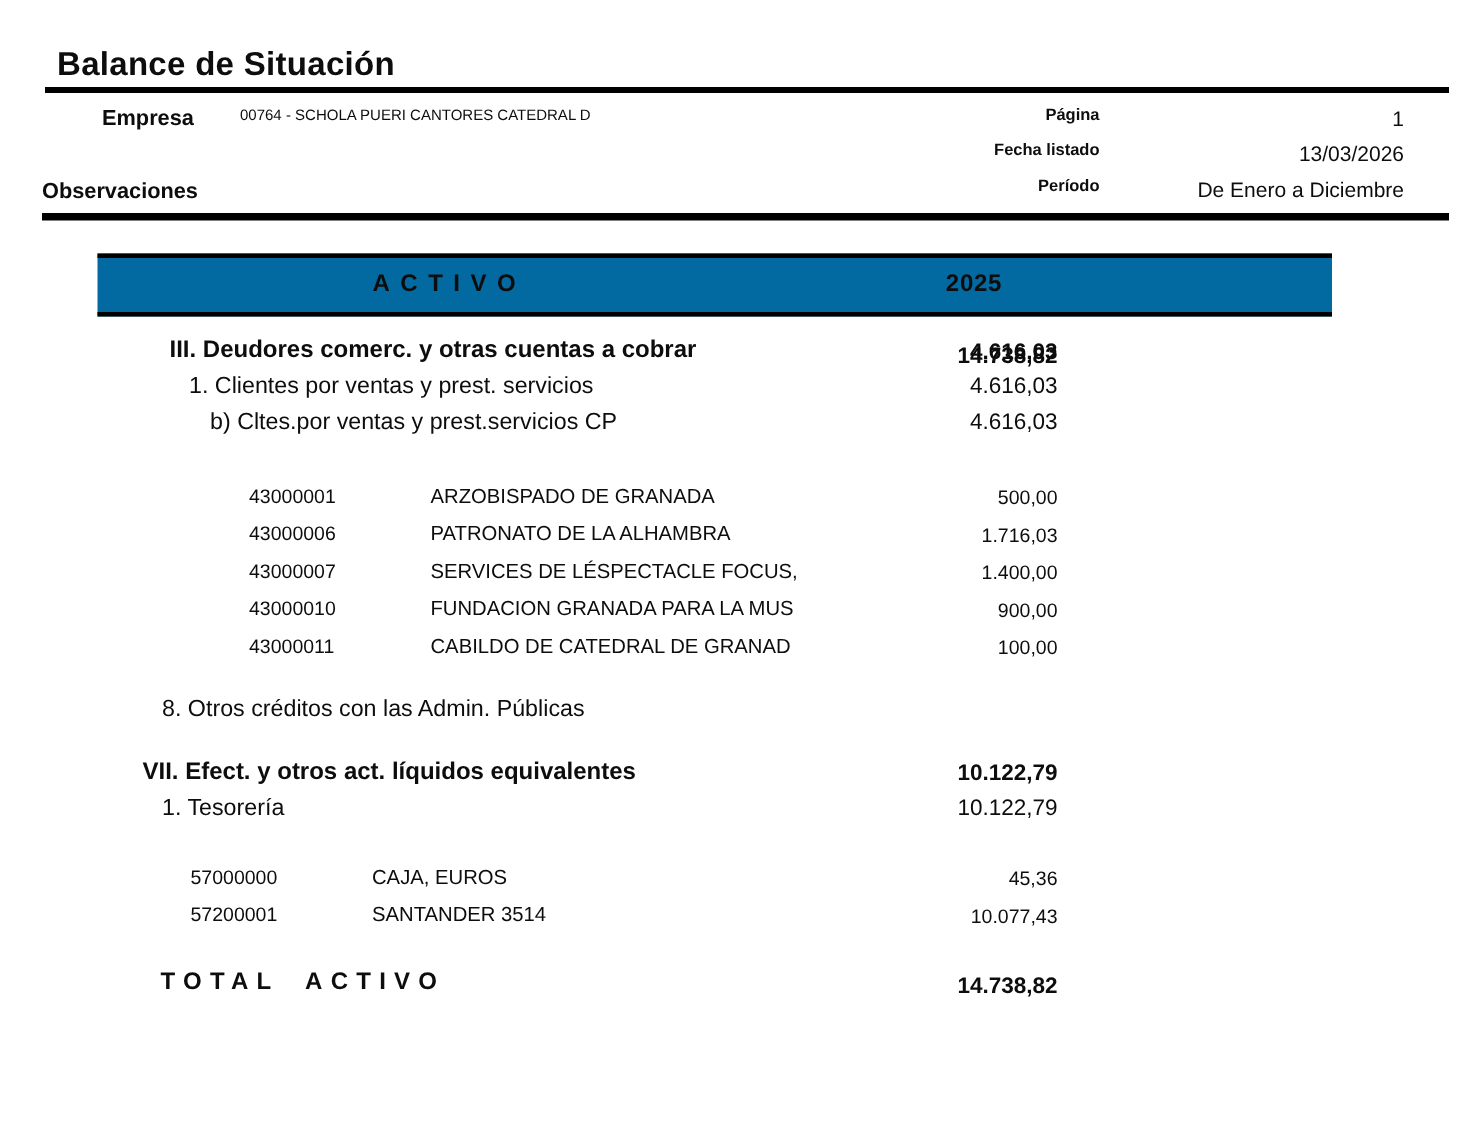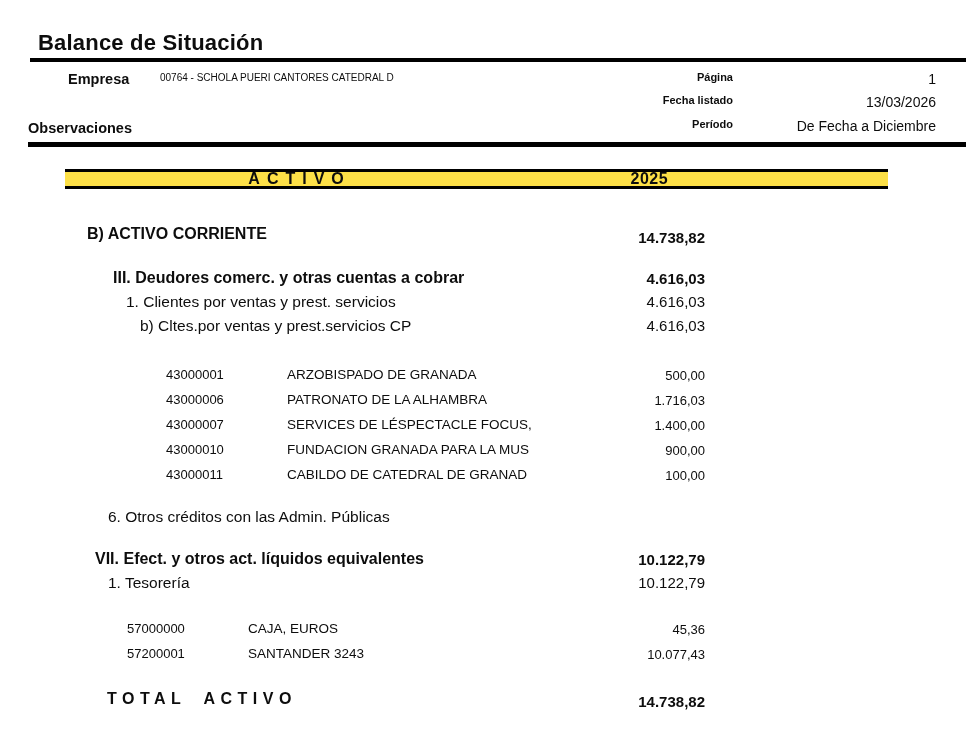--- a/index.html
+++ b/index.html
@@ -18,21 +18,21 @@
   .empresa-value{left:160px;top:72px;}
   .observaciones-label{left:28px;top:120px;}
   .meta-label{right:247px;top:0;font-weight:bold;font-size:11px;text-align:center;}
   .meta-value{right:44px;top:0;font-size:14px;text-align:right;}
   .r-pagina{top:71px;}
   .r-fecha{top:94px;}
   .r-periodo{top:118px;}
   .rule-header{left:28px;top:142px;width:938px;height:5px;background:#000;}
   
   .band{
-    left:65px;top:169px;width:823px;height:20px;background:#fde047;
+    left:65px;top:169px;width:823px;height:42px;background:#0369a1;
     border-top:3px solid #000;border-bottom:3px solid #000;box-sizing:border-box;
   }
   .band span{
     position:absolute;top:50%;transform:translate(-50%,-50%);
     font-weight:bold;font-size:16px;white-space:nowrap;
   }
   .band .col-activo{left:28.5%;letter-spacing:7px;}
   .band .col-year{left:71%;letter-spacing:.5px;}
   
   .table-body{left:0;top:198px;width:980px;}
@@ -66,52 +66,52 @@
 
 <div class="abs lbl empresa-label">Empresa</div>
 <div class="abs val empresa-value">00764 - SCHOLA PUERI CANTORES CATEDRAL D</div>
 <div class="abs lbl observaciones-label">Observaciones</div>
 
 <div class="abs meta-label r-pagina">Página</div>
 <div class="abs meta-value r-pagina">1</div>
 <div class="abs meta-label r-fecha">Fecha listado</div>
 <div class="abs meta-value r-fecha">13/03/2026</div>
 <div class="abs meta-label r-periodo">Período</div>
-<div class="abs meta-value r-periodo">De Fecha a Diciembre</div>
+<div class="abs meta-value r-periodo">De Enero a Diciembre</div>
 
 <div class="abs rule-header"></div>
 
 <div class="abs band">
   <span class="col-activo">ACTIVO</span>
   <span class="col-year">2025</span>
 </div>
 
 <div class="abs table-body">
     <div class="group">
-      <div class="row heading"><span class="label">B) ACTIVO CORRIENTE</span><span class="value">14.738,82</span></div>
+      <div class="row heading"><span class="value">14.738,82</span></div>
     </div>
     <div class="group">
       <div class="row section"><span class="label">III. Deudores comerc. y otras cuentas a cobrar</span><span class="value">4.616,03</span></div>
       <div class="row sub"><span class="label">1. Clientes por ventas y prest. servicios</span><span class="value">4.616,03</span></div>
       <div class="row subsub"><span class="label">b) Cltes.por ventas y prest.servicios CP</span><span class="value">4.616,03</span></div>
     </div>
     <div class="group">
       <div class="row account"><span class="code">43000001</span><span class="desc">ARZOBISPADO DE GRANADA</span><span class="value">500,00</span></div>
       <div class="row account"><span class="code">43000006</span><span class="desc">PATRONATO DE LA ALHAMBRA</span><span class="value">1.716,03</span></div>
       <div class="row account"><span class="code">43000007</span><span class="desc">SERVICES DE LÉSPECTACLE FOCUS,</span><span class="value">1.400,00</span></div>
       <div class="row account"><span class="code">43000010</span><span class="desc">FUNDACION GRANADA PARA LA MUS</span><span class="value">900,00</span></div>
       <div class="row account"><span class="code">43000011</span><span class="desc">CABILDO DE CATEDRAL DE GRANAD</span><span class="value">100,00</span></div>
     </div>
     <div class="group">
-      <div class="row sub"><span class="label">6. Otros créditos con las Admin. Públicas</span></div>
+      <div class="row sub"><span class="label">8. Otros créditos con las Admin. Públicas</span></div>
     </div>
     <div class="group">
       <div class="row section"><span class="label">VII. Efect. y otros act. líquidos equivalentes</span><span class="value">10.122,79</span></div>
       <div class="row sub"><span class="label">1. Tesorería</span><span class="value">10.122,79</span></div>
     </div>
     <div class="group">
       <div class="row account"><span class="code">57000000</span><span class="desc">CAJA, EUROS</span><span class="value">45,36</span></div>
-      <div class="row account"><span class="code">57200001</span><span class="desc">SANTANDER 3243</span><span class="value">10.077,43</span></div>
+      <div class="row account"><span class="code">57200001</span><span class="desc">SANTANDER 3514</span><span class="value">10.077,43</span></div>
     </div>
     <div class="group">
       <div class="row total"><span class="label">TOTAL ACTIVO</span><span class="value">14.738,82</span></div>
     </div>
   </div>
 
 </body></html>

